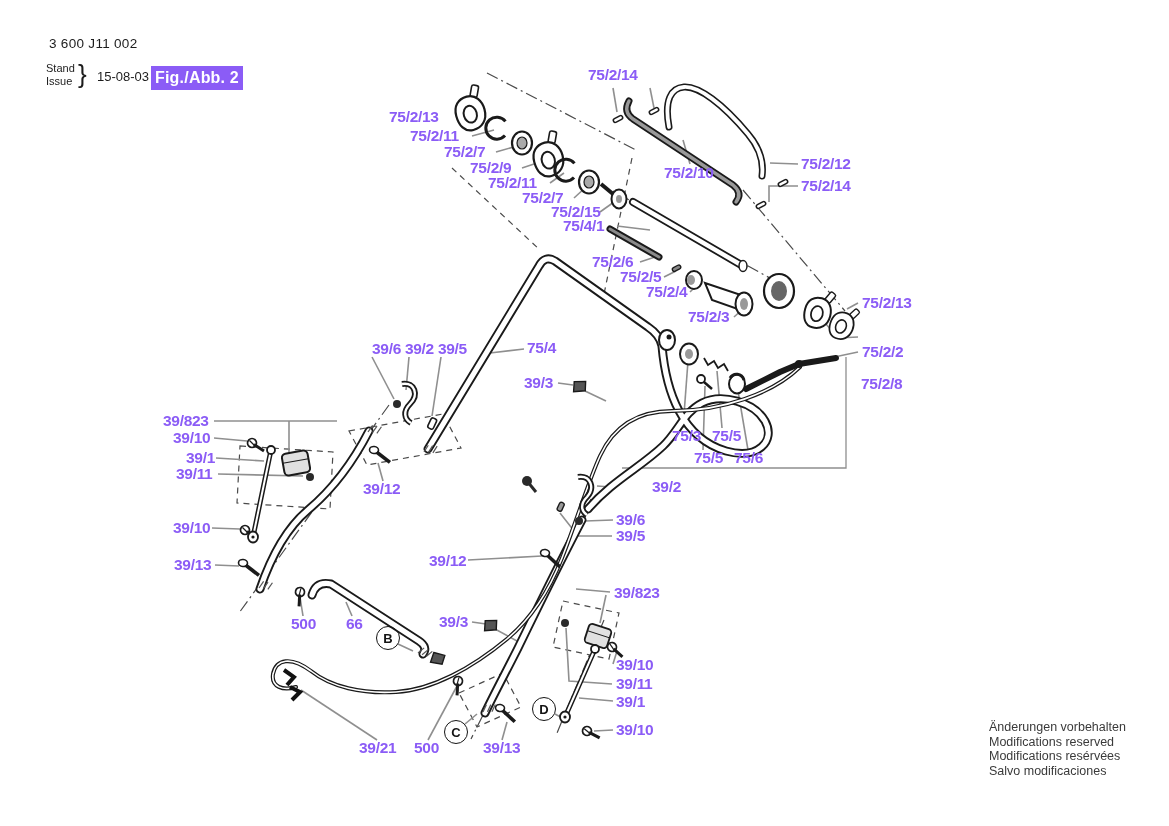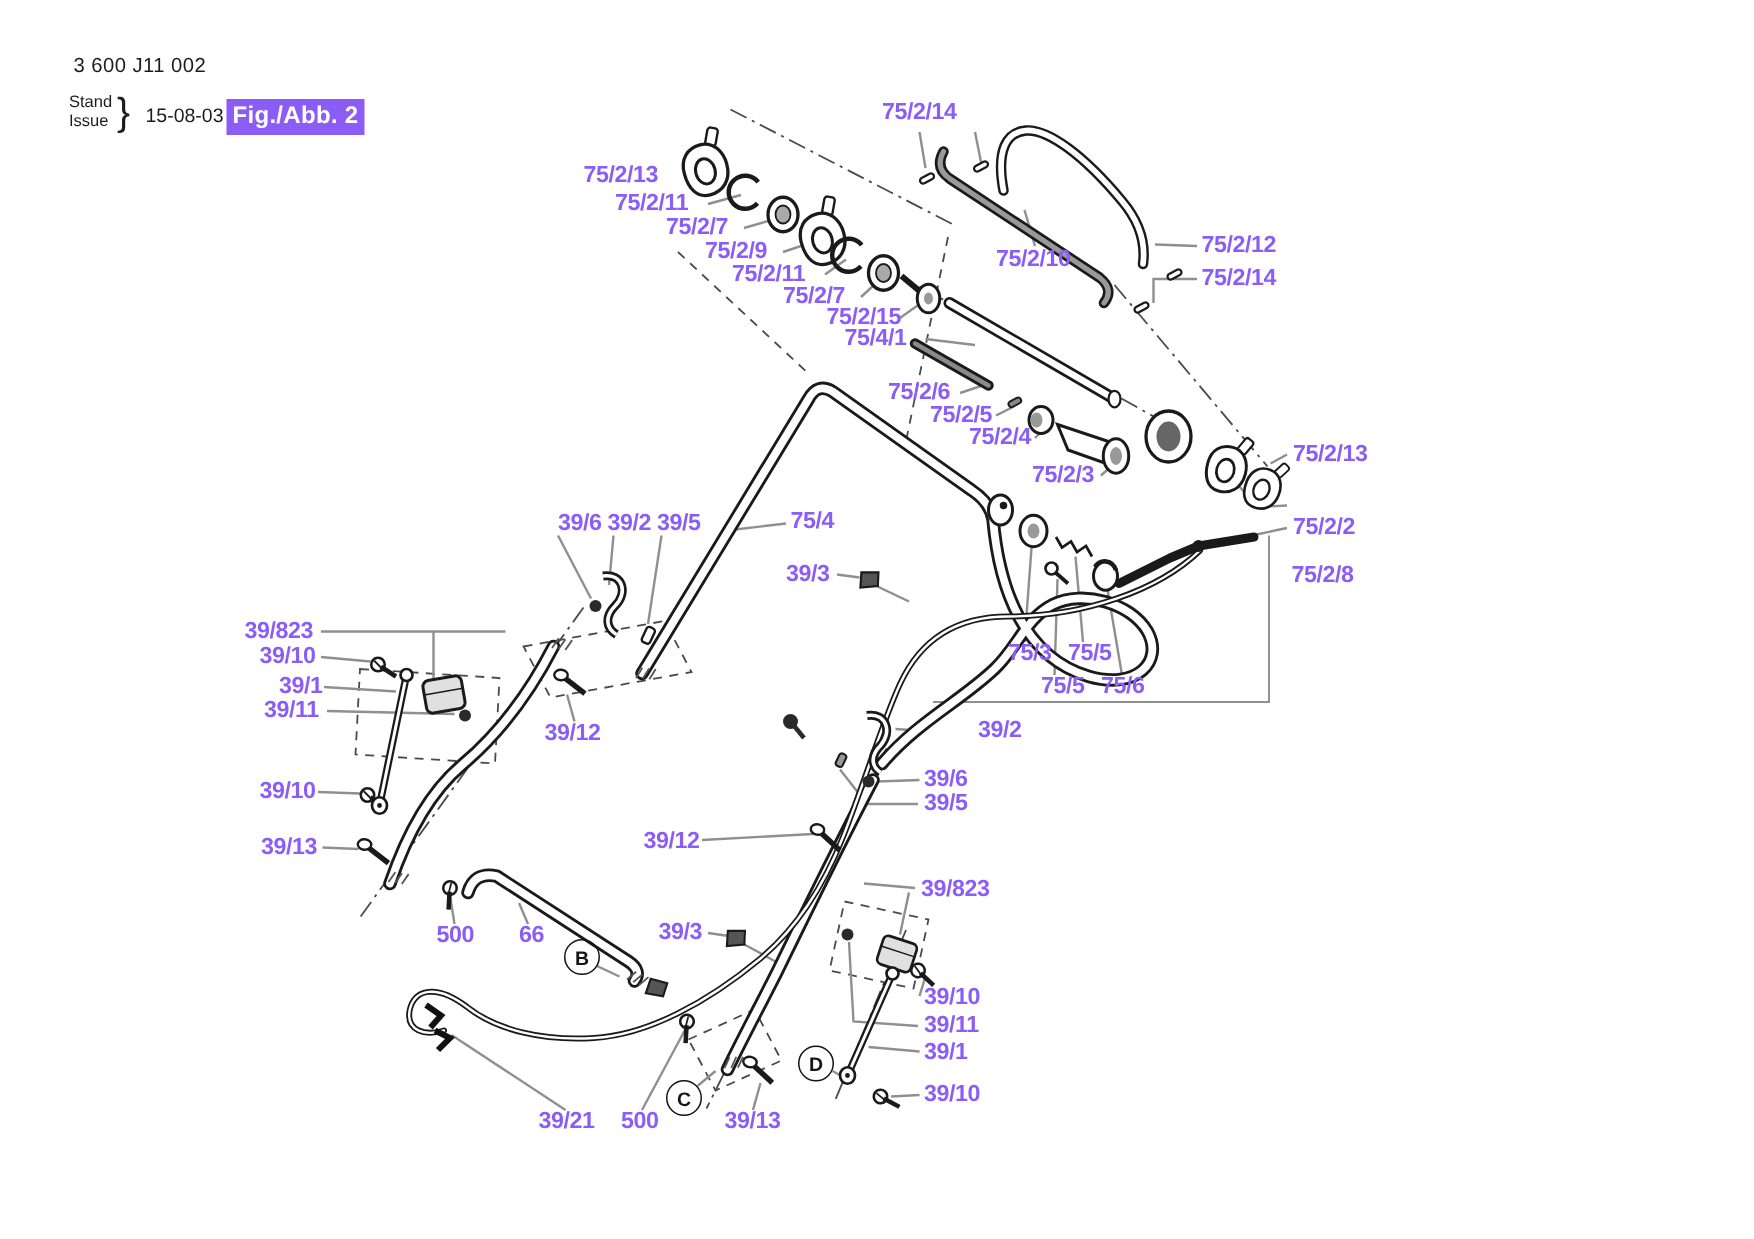--- a/index.html
+++ b/index.html
@@ -304,14 +304,20 @@
       <div class="plabel" style="left: 616px; top: 702px;">39/1</div>
       <div class="plabel" style="left: 616px; top: 730px;">39/10</div>
       <div class="plabel" style="left: 359px; top: 748px;">39/21</div>
       <div class="plabel" style="left: 414px; top: 748px;">500</div>
       <div class="plabel" style="left: 483px; top: 748px;">39/13</div>
       <div class="callout" style="left: 388px; top: 638px;">B</div>
       <div class="callout" style="left: 456px; top: 732px;">C</div>
       <div class="callout" style="left: 544px; top: 709px;">D</div>
     </div>
 
+  <div class="footer">
+    <div>Änderungen vorbehalten</div>
+    <div>Modifications reserved</div>
+    <div>Modifications resérvées</div>
+    <div>Salvo modificaciones</div>
+  </div>
 
 </div>
 
 </body></html>

